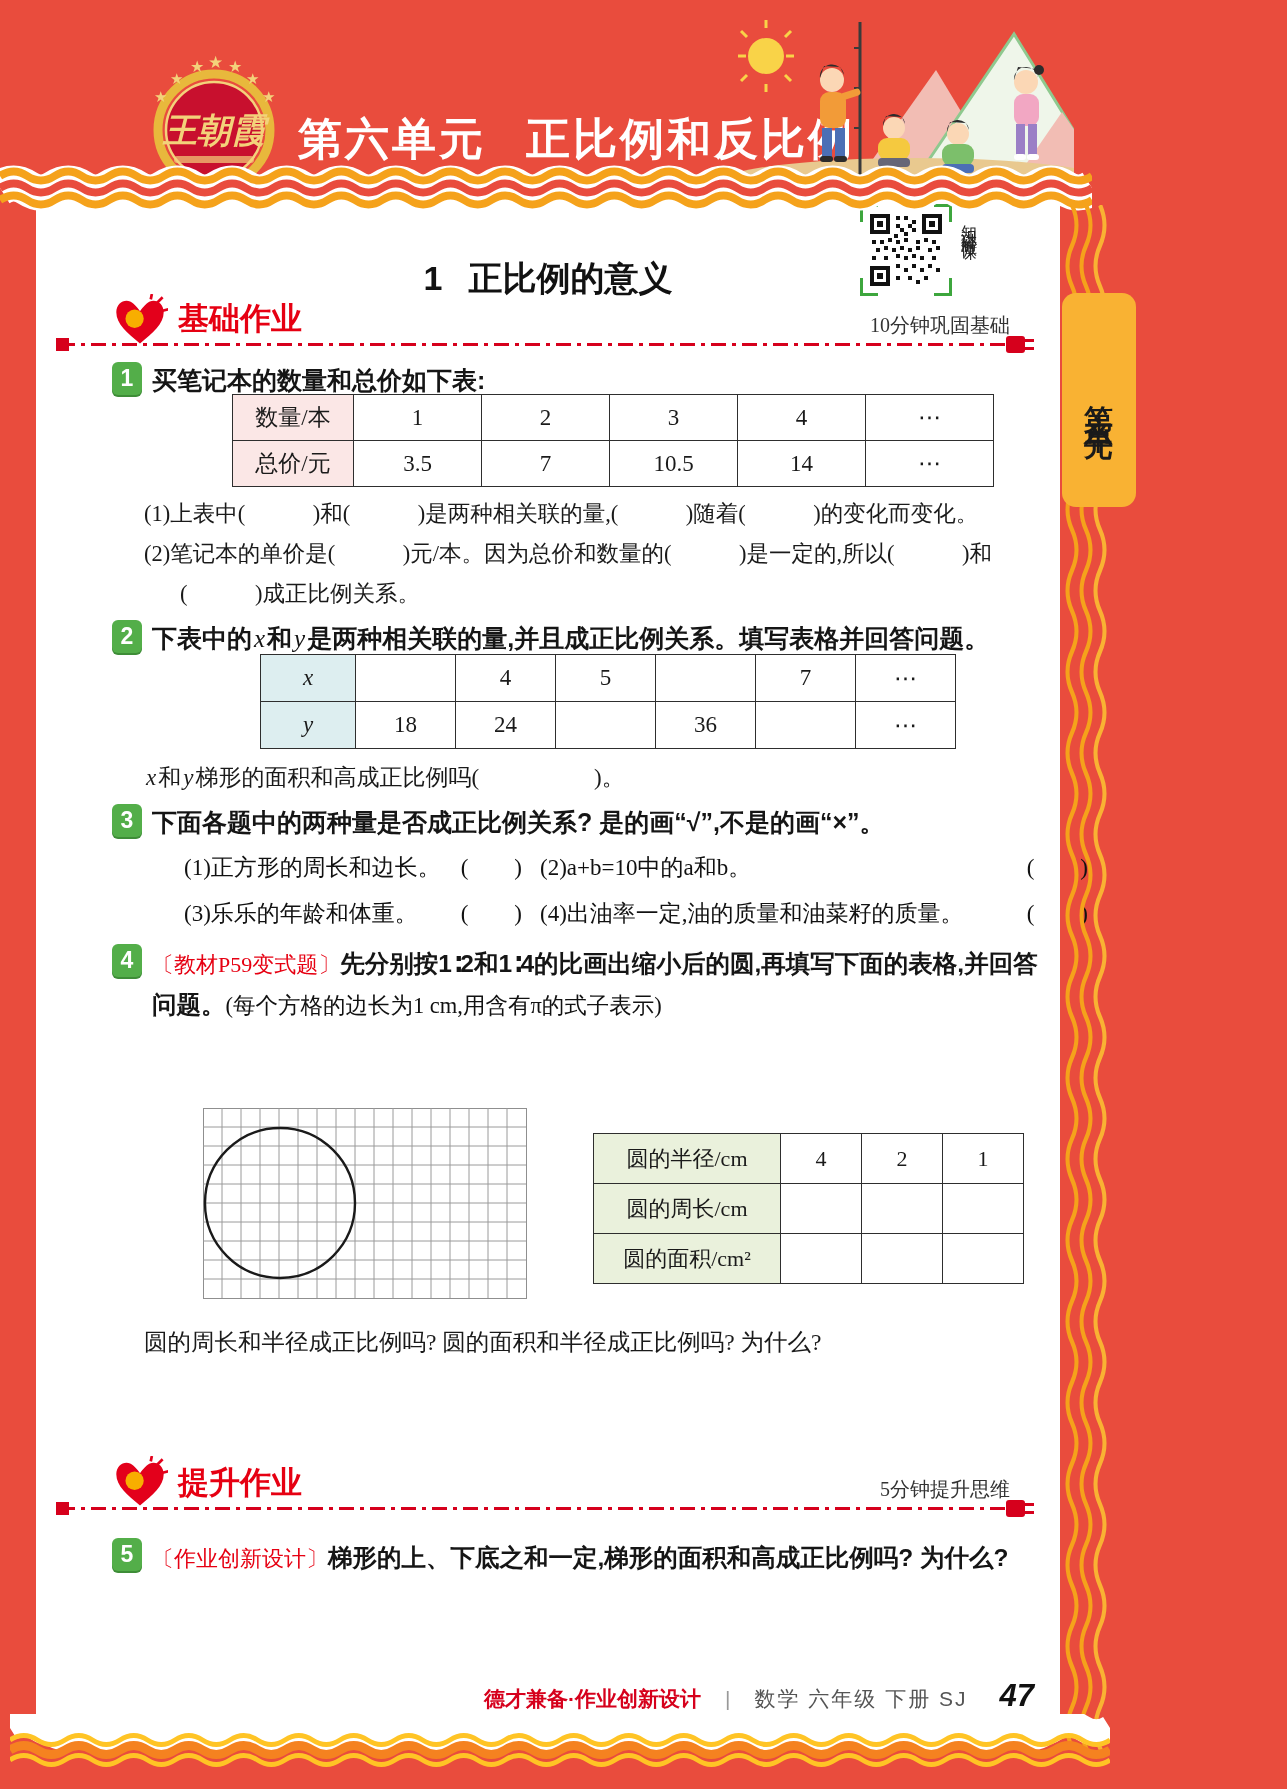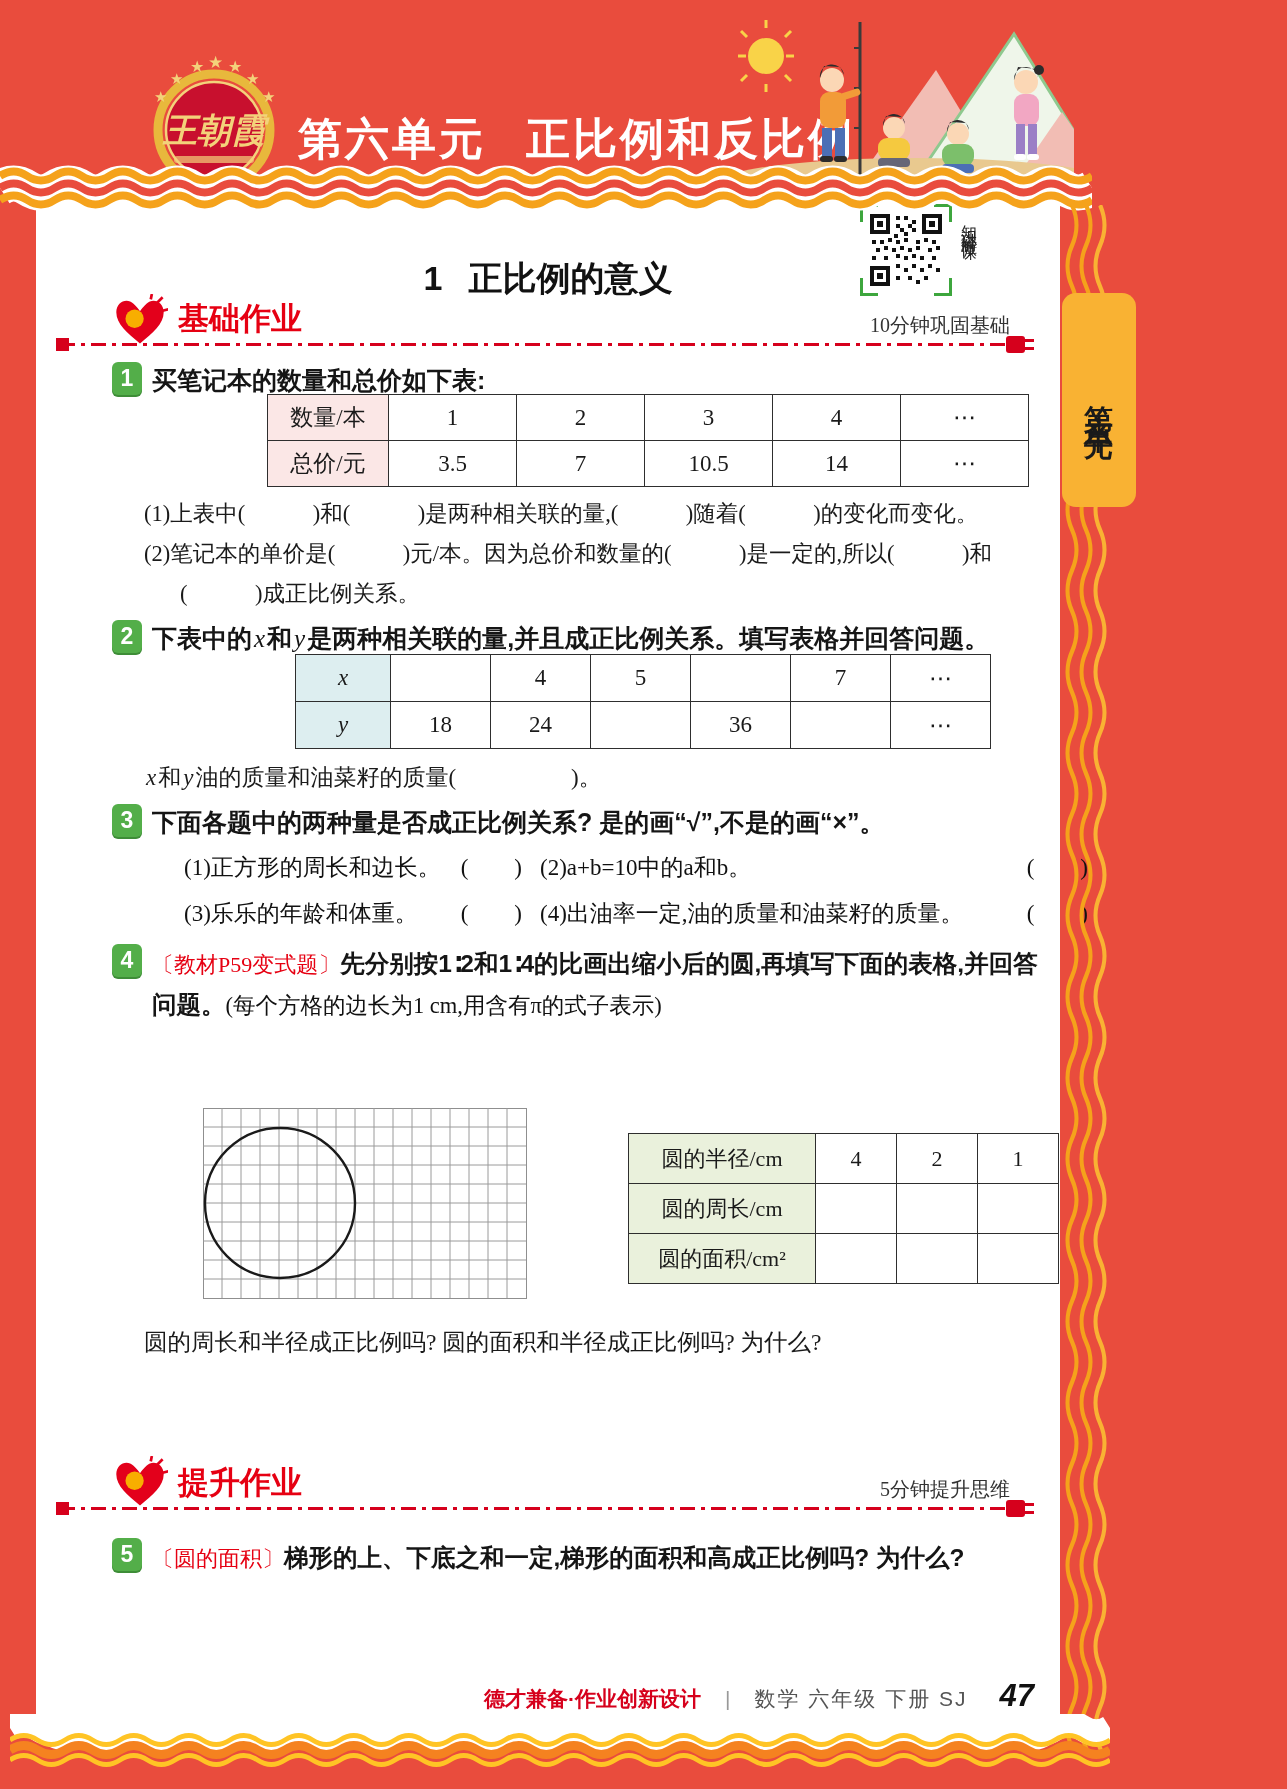--- a/index.html
+++ b/index.html
@@ -33,21 +33,21 @@
   .dashcap{width:13px;height:13px;background:#D6001C;}
   .plug{width:19px;height:17px;background:#D6001C;border-radius:3px;}
   .plug::after{content:"";position:absolute;left:19px;top:3px;width:9px;height:3px;background:#D6001C;box-shadow:0 8px 0 #D6001C;}
   
   .qnum{width:30px;height:33px;background:#53AE49;border-radius:6px;color:#fff;font-weight:700;font-size:23px;
         display:flex;align-items:center;justify-content:center;box-shadow:0 2px 0 #3E8D37;}
   .stem{font-size:25px;font-weight:800;color:#151515;white-space:nowrap;}
   .fill{font-family:"Liberation Serif",serif;font-size:22.5px;color:#1a1a1a;white-space:nowrap;}
   .vi{font-family:"Liberation Serif",serif;font-style:italic;font-weight:400;padding:0 2px;}
   
-  table{border-collapse:collapse;margin-left:35px;}
+  table{border-collapse:collapse;}
   .dtable td{border:1.5px solid #2e2e2e;text-align:center;vertical-align:middle;
              font-family:"Liberation Serif",serif;font-size:23px;color:#1a1a1a;}
   .t1 td{height:43px;}
   .t1 td:first-child{width:118px;background:#FBE7E6;}
   .t1 td:not(:first-child){width:125px;}
   .t2 td{height:44px;}
   .t2 td:first-child{width:90px;background:#DDEEF0;}
   .t2 td:not(:first-child){width:97px;}
   .t3 td{height:47px;font-size:22px;}
   .t3 td:first-child{width:184px;background:#EAF1DC;}
@@ -288,21 +288,21 @@
       <td>18</td>
       <td>24</td>
       <td></td>
       <td>36</td>
       <td></td>
       <td>⋯</td>
     </tr>
   </tbody>
     </table>
   <div class="abs fill" style="left:108px;top:566px;font-size:23px">
-    <span class="vi">x</span><span>和</span><span class="vi">y</span><span>油的质量和油菜籽的质量(　　　　　)。</span>
+    <span class="vi">x</span><span>和</span><span class="vi">y</span><span>梯形的面积和高成正比例吗(　　　　　)。</span>
   </div>
 
   <div class="abs qnum" style="left:76px;top:608px">3</div>
   <div class="abs stem" style="left:116px;top:610px">下面各题中的两种量是否成正比例关系? 是的画“√”,不是的画“×”。</div>
   <div class="abs q3item" style="left:108px;top:656px;width:338px">
     <span>(1)正方形的周长和边长。</span>
       <span>(　　)</span>
   </div>
   <div class="abs q3item" style="left:464px;top:656px;width:548px">
     <span>(2)a+b=10中的a和b。</span>
@@ -360,21 +360,21 @@
     </g>
   </svg>
   <div class="abs sec-title" style="left:142px;top:1266px">提升作业</div>
   <div class="abs sec-note" style="right:50px;top:1280px">5分钟提升思维</div>
   <div class="abs dashcap" style="left:20px;top:1306px"></div>
   <div class="abs dashline" style="left:24px;top:1311px;width:946px"></div>
   <div class="abs plug" style="left:970px;top:1304px"></div>
 
   <div class="abs qnum" style="left:76px;top:1342px">5</div>
   <div class="abs qblock" style="left:116px;top:1342px">
-    <span class="tag">〔圆的面积〕</span><span class="stem-inline">梯形的上、下底之和一定,梯形的面积和高成正比例吗? 为什么?</span>
+    <span class="tag">〔作业创新设计〕</span><span class="stem-inline">梯形的上、下底之和一定,梯形的面积和高成正比例吗? 为什么?</span>
   </div>
 
   <div class="abs footer">
     <span class="f-brand">德才兼备·作业创新设计</span>
     <span class="f-div">|</span>
     <span class="f-meta">数学 六年级 下册 SJ</span>
     <span class="f-page">47</span>
   </div>
 </div>
 

